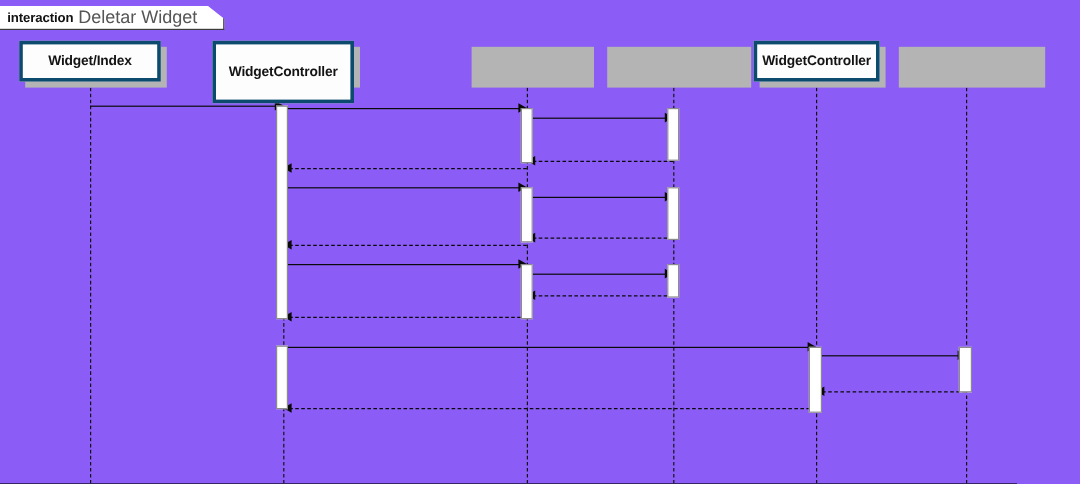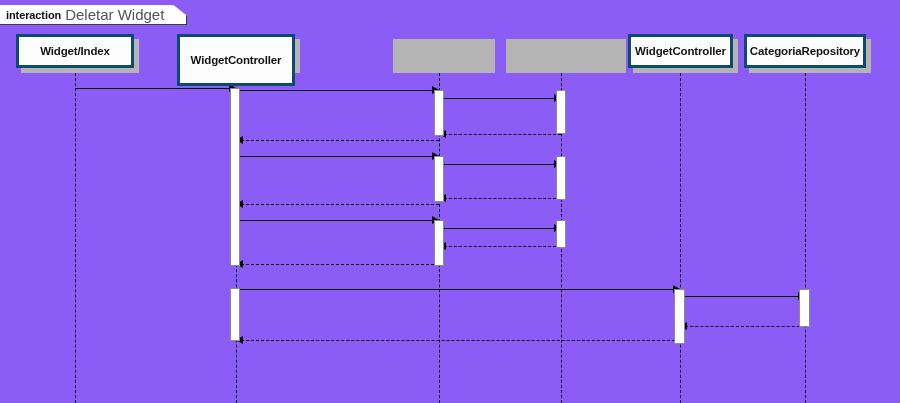--- a/index.html
+++ b/index.html
@@ -210,19 +210,16 @@
         <div class="head-shadow" style="width: 120px; height: 34px;"></div>
       </div>
       <div class="lifeline" style="left: 628px; top: 34px; width: 111px; height: 40px;">
         <div class="head-shadow" style="width: 105px; height: 34px;"></div>
         <div class="head-box" style="width: 105px; height: 34px;">
           <span class="head-label">WidgetController</span>
         </div>
       </div>
       <div class="lifeline" style="left: 744px; top: 34px; width: 128px; height: 40px;">
         <div class="head-shadow" style="width: 122px; height: 34px;"></div>
-        <div class="head-box" style="width: 122px; height: 34px;">
-          <span class="head-label">CategoriaRepository</span>
-        </div>
       </div>
     </div>
 
 </div>
 
 </body></html>

